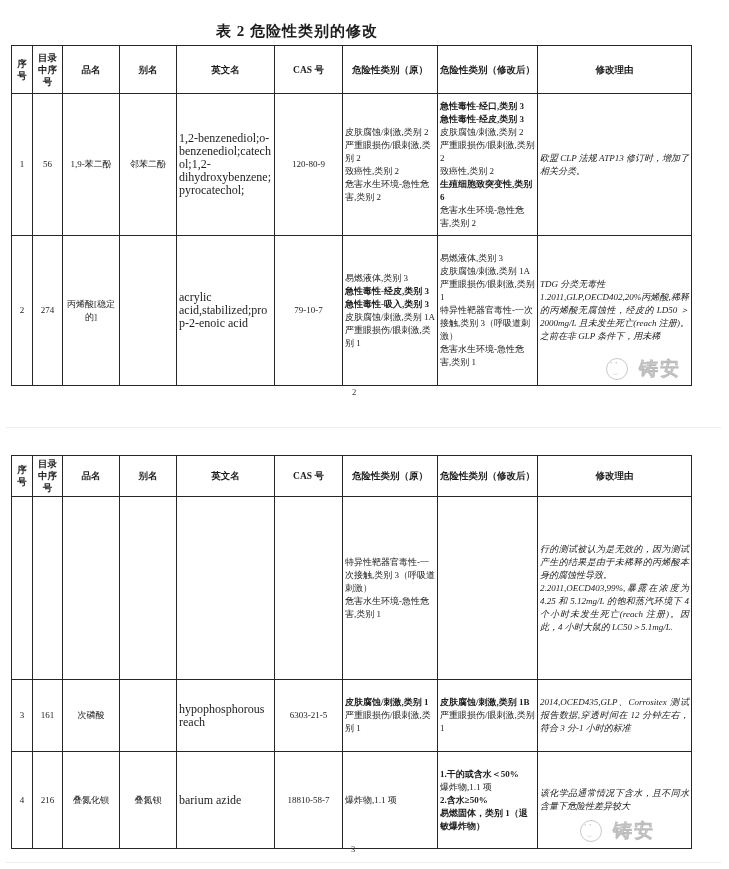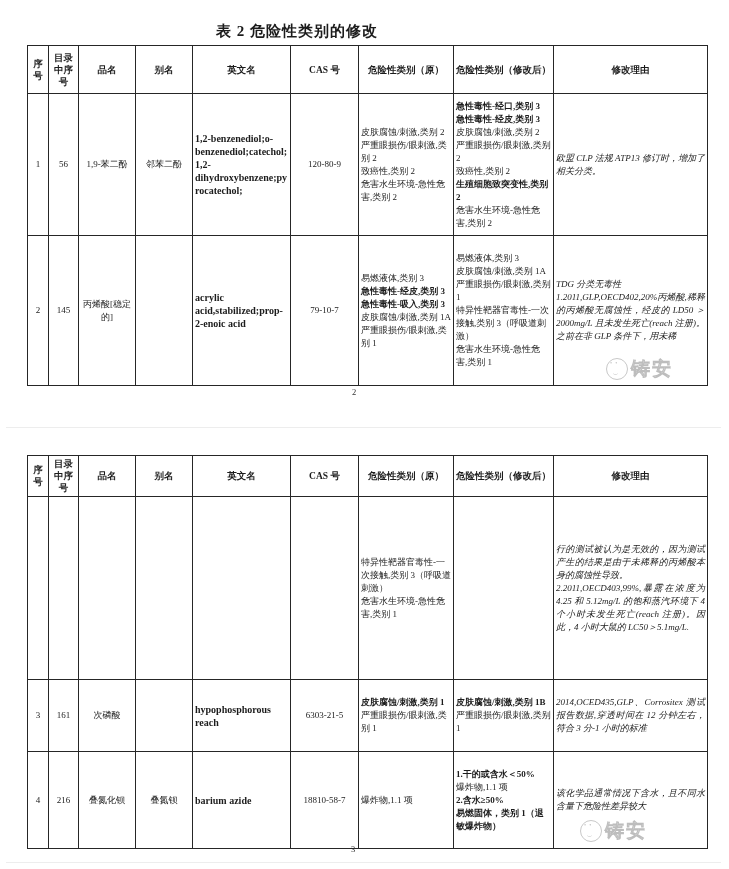--- a/index.html
+++ b/index.html
@@ -6,58 +6,58 @@
   body{
     width:729px;height:869px;position:relative;background:#ffffff;
     font-family:"Liberation Serif","DejaVu Serif",serif;
     color:#1c1c1c;overflow:hidden;
   }
   .title{
     position:absolute;left:216px;top:22px;
     font-size:15px;font-weight:bold;letter-spacing:1px;white-space:nowrap;
   }
   table{
-    position:absolute;left:27px;border-collapse:collapse;table-layout:fixed;
+    position:absolute;left:11px;border-collapse:collapse;table-layout:fixed;
     width:680px;
   }
   #t1{top:45px;}
   #t2{top:455px;}
   th,td{
     border:1px solid #262626;vertical-align:middle;
     font-size:9px;line-height:13px;padding:1px 2px;
     overflow:hidden;
   }
   th{
     font-weight:bold;text-align:center;font-size:9.5px;line-height:12px;padding:2px 1px;
   }
   td.a-c{text-align:center;}
   td.a-l{text-align:left;}
   td.a-j{text-align:justify;text-justify:inter-character;font-style:italic;}
-  td:nth-child(5){overflow-wrap:anywhere;font-size:10px;font-weight:bold;}
+  td:nth-child(5){overflow-wrap:anywhere;font-size:12px;}
   .ln{margin:0;}
   .ln.b{font-weight:bold;}
   #t1 thead tr{height:48px;}
   #t1 tbody tr:nth-child(1){height:142px;}
   #t1 tbody tr:nth-child(2){height:150px;}
   #t2 thead tr{height:38px;}
   #t2 tbody tr:nth-child(1){height:183px;}
   #t2 tbody tr:nth-child(2){height:72px;}
   #t2 tbody tr:nth-child(3){height:97px;}
   .pageno{
     position:absolute;font-size:8.5px;color:#333;
   }
   .pn1{left:352px;top:387px;}
   .pn2{left:351px;top:844px;}
   .sheet-edge{
     position:absolute;left:6px;width:715px;border-top:1px solid #ededed;
   }
   .edge-top{top:427px;}
   .edge-bottom{top:862px;}
   .wm{
-    position:absolute;display:flex;align-items:center;gap:3px;
+    position:absolute;display:flex;align-items:center;gap:11px;
     color:#a8a8a8;opacity:0.75;pointer-events:none;justify-content:flex-end;
   }
   .wm1{left:606px;top:356px;}
   .wm2{left:580px;top:818px;}
   .wm-circle{
     width:20px;height:20px;border:1.5px solid #b5b5b5;border-radius:50%;
     position:relative;display:inline-block;
   }
   .wm-circle::before{
     content:"\2022\2009\2022";
@@ -128,33 +128,33 @@
           <div class="ln">严重眼损伤/眼刺激,类别 2</div>
           <div class="ln">致癌性,类别 2</div>
           <div class="ln">危害水生环境-急性危害,类别 2</div>
         </td>
         <td class="a-l">
           <div class="ln b">急性毒性-经口,类别 3</div>
           <div class="ln b">急性毒性-经皮,类别 3</div>
           <div class="ln">皮肤腐蚀/刺激,类别 2</div>
           <div class="ln">严重眼损伤/眼刺激,类别 2</div>
           <div class="ln">致癌性,类别 2</div>
-          <div class="ln b">生殖细胞致突变性,类别 2</div>
+          <div class="ln b">生殖细胞致突变性,类别 6</div>
           <div class="ln">危害水生环境-急性危害,类别 2</div>
         </td>
         <td class="a-j">
           <div class="ln">欧盟 CLP 法规 ATP13 修订时，增加了相关分类。</div>
         </td>
       </tr>
       <tr>
         <td class="a-c">
           <div class="ln">2</div>
         </td>
         <td class="a-c">
-          <div class="ln">145</div>
+          <div class="ln">274</div>
         </td>
         <td class="a-c">
           <div class="ln">丙烯酸[稳定的]</div>
         </td>
         <td class="a-c"></td>
         <td class="a-l">
           <div class="ln">acrylic acid,stabilized;prop-2-enoic acid</div>
         </td>
         <td class="a-c">
           <div class="ln">79-10-7</div>

